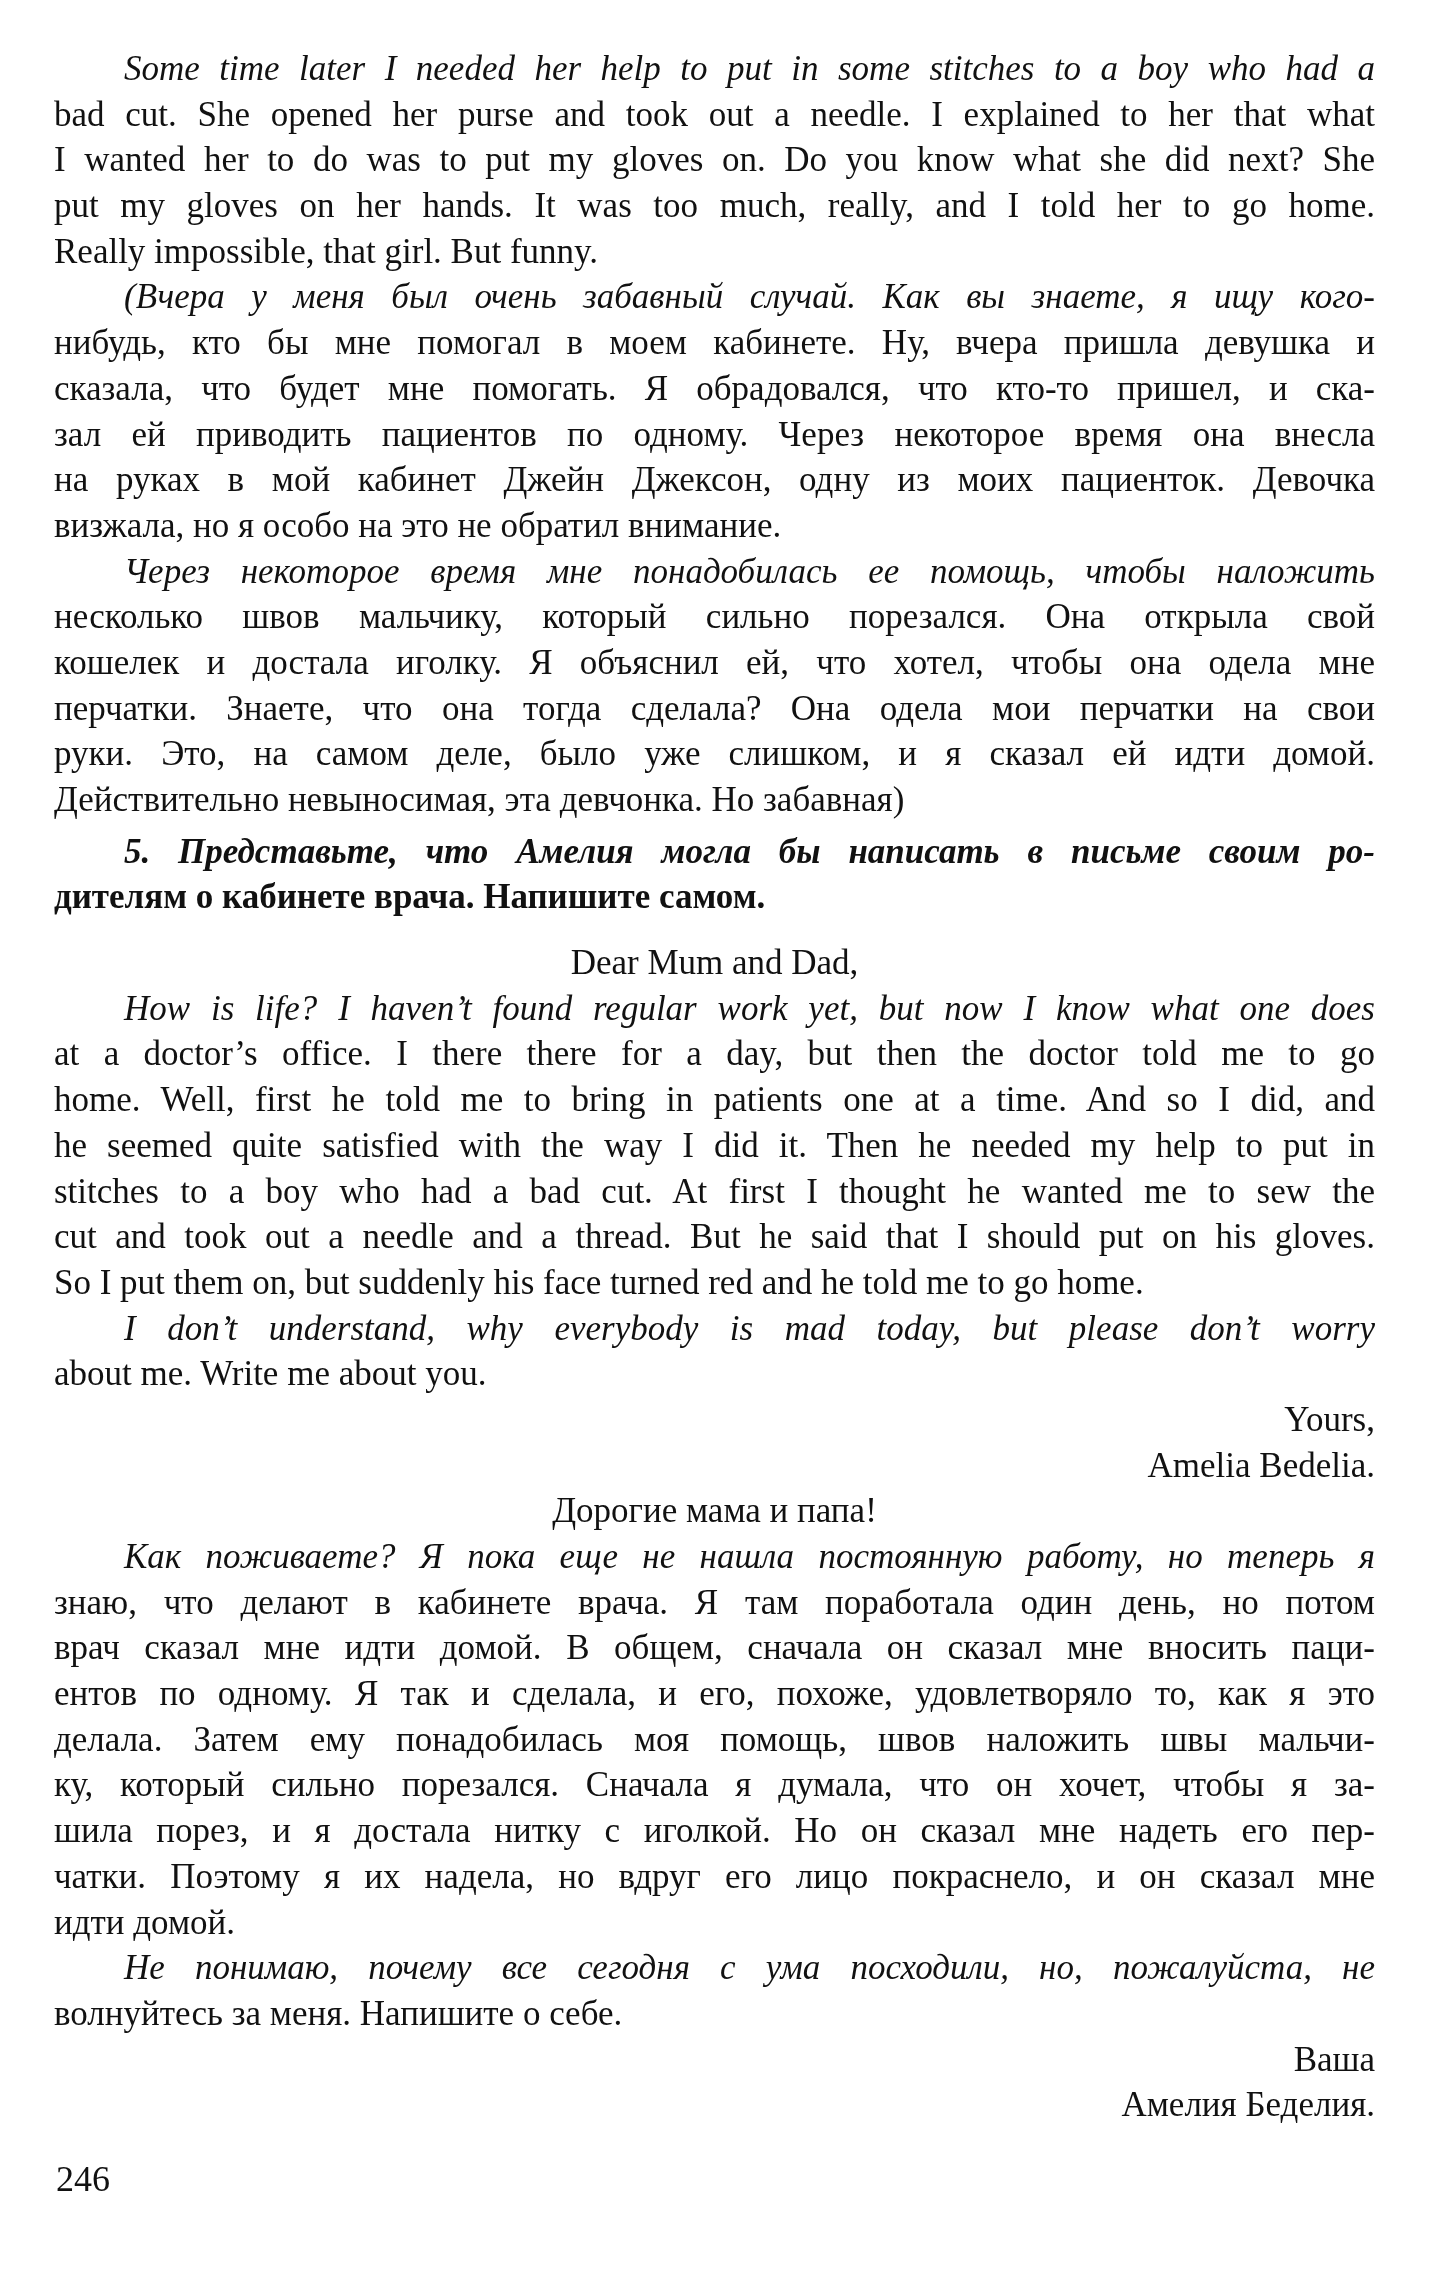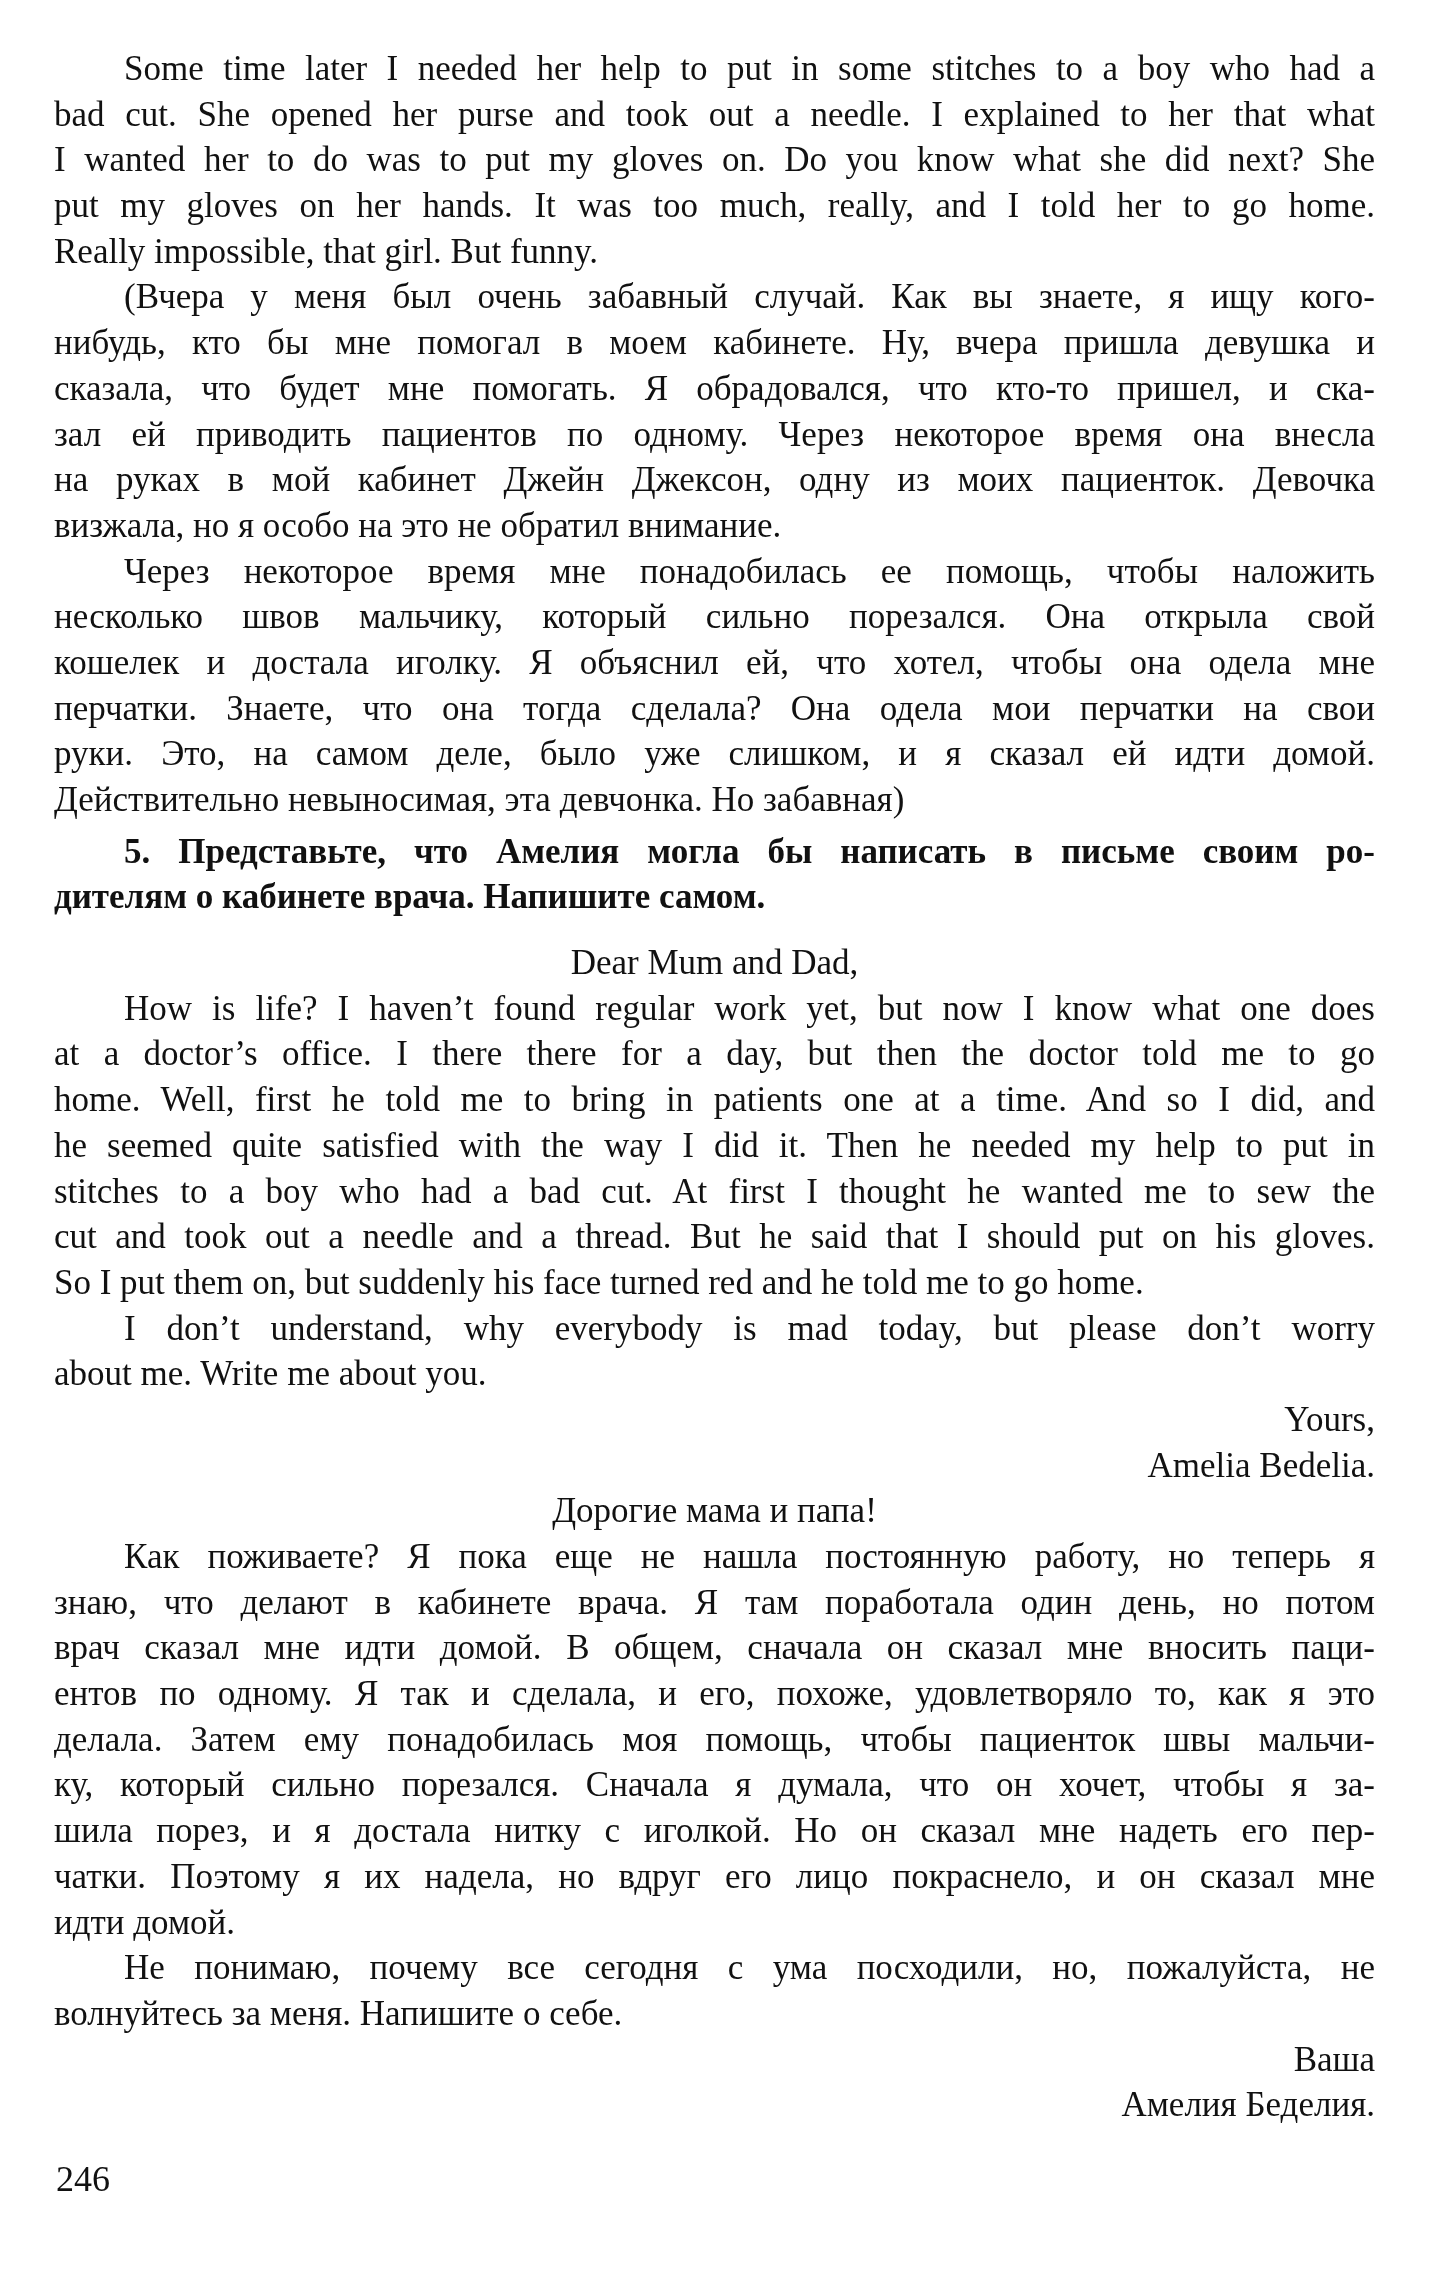--- a/index.html
+++ b/index.html
@@ -5,21 +5,21 @@
   html, body { margin: 0; padding: 0; background: #ffffff; }
   body { width: 1429px; height: 2271px; position: relative; overflow: hidden; }
   .page {
     position: absolute; left: 54px; top: 46px; width: 1321px;
     font-family: "Liberation Serif", "DejaVu Serif", serif;
     font-size: 35px; line-height: 45.7px; color: #111111;
   }
   .para { margin: 0; }
   .line { display: block; text-align: justify; text-align-last: justify; white-space: nowrap; height: 45.7px; overflow: visible; }
   .line.last { text-align-last: left; }
-  .line.first { padding-left: 70px; }
+  .line.first { padding-left: 70px; font-style: italic; }
   .heading .line { font-weight: bold; }
   .heading { margin-top: 6px; }
   .center { text-align: center; text-align-last: center; display: block; height: 45.7px; }
   .dear { margin-top: 20px; }
   .right { text-align-last: right; display: block; height: 45.7px; }
   .page-number {
     position: absolute; left: 56px; top: 2158px;
     font-family: "Liberation Serif", "DejaVu Serif", serif;
     font-size: 36px; font-weight: normal; color: #111111;
   }
@@ -81,21 +81,21 @@
     <span class="right">Amelia Bedelia.</span>
   </div>
 
   <span class="center">Дорогие мама и папа!</span>
 
   <div class="para">
     <span class="line first">Как поживаете? Я пока еще не нашла постоянную работу, но теперь я</span>
     <span class="line">знаю, что делают в кабинете врача. Я там поработала один день, но потом</span>
     <span class="line">врач сказал мне идти домой. В общем, сначала он сказал мне вносить паци-</span>
     <span class="line">ентов по одному. Я так и сделала, и его, похоже, удовлетворяло то, как я это</span>
-    <span class="line">делала. Затем ему понадобилась моя помощь, чтобы пациенток швы мальчи-</span>
+    <span class="line">делала. Затем ему понадобилась моя помощь, швов наложить швы мальчи-</span>
     <span class="line">ку, который сильно порезался. Сначала я думала, что он хочет, чтобы я за-</span>
     <span class="line">шила порез, и я достала нитку с иголкой. Но он сказал мне надеть его пер-</span>
     <span class="line">чатки. Поэтому я их надела, но вдруг его лицо покраснело, и он сказал мне</span>
     <span class="line last">идти домой.</span>
   </div>
 
   <div class="para">
     <span class="line first">Не понимаю, почему все сегодня с ума посходили, но, пожалуйста, не</span>
     <span class="line last">волнуйтесь за меня. Напишите о себе.</span>
   </div>

